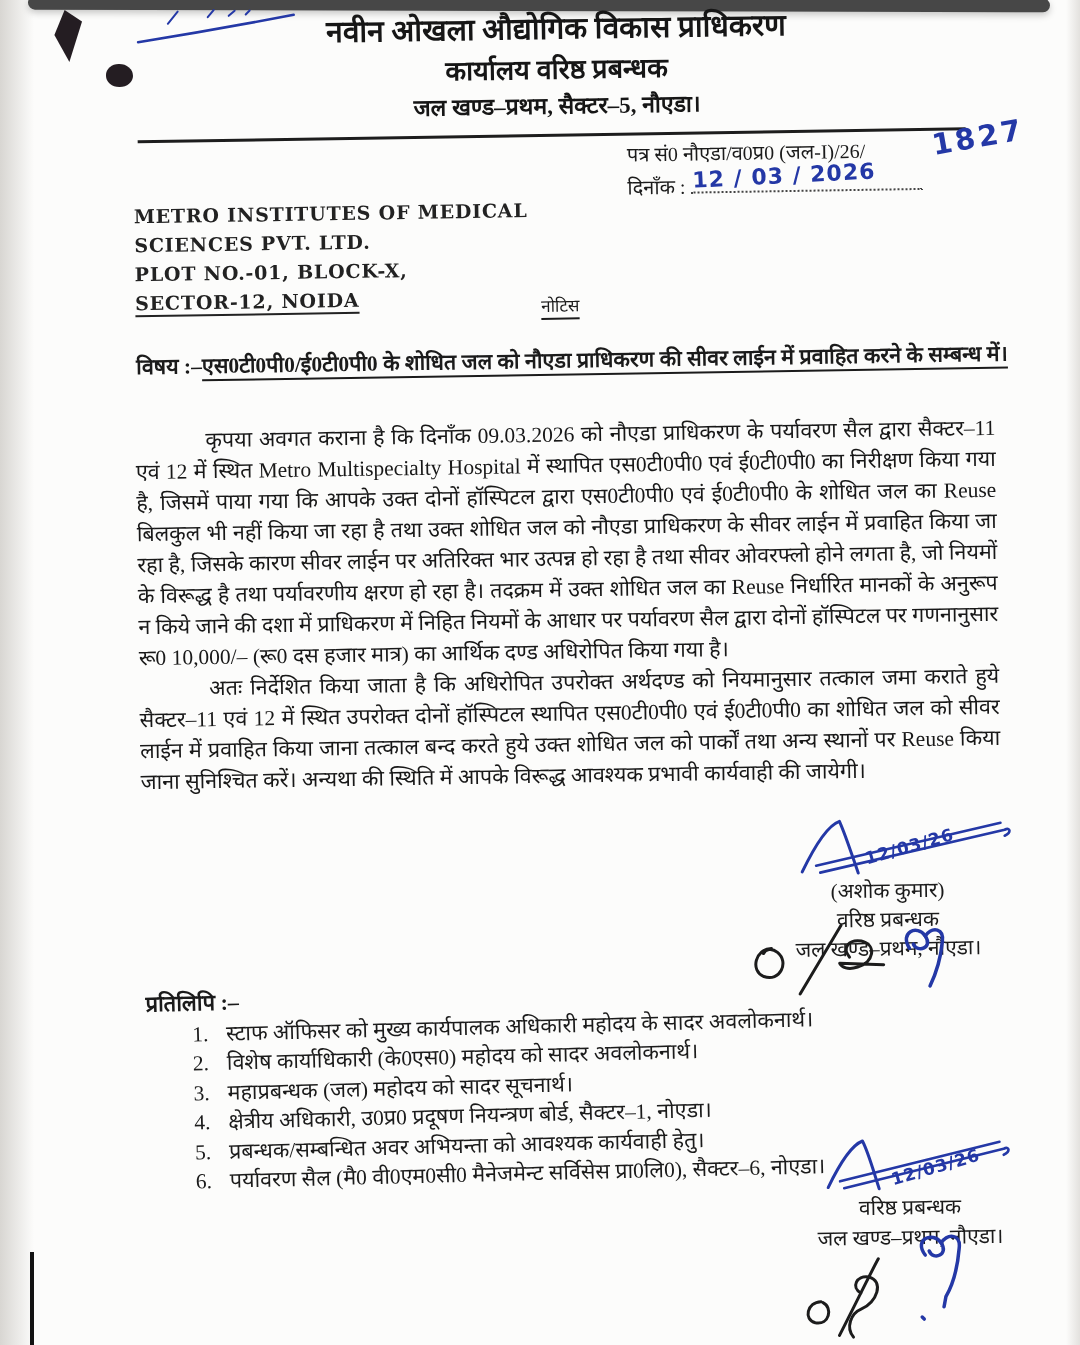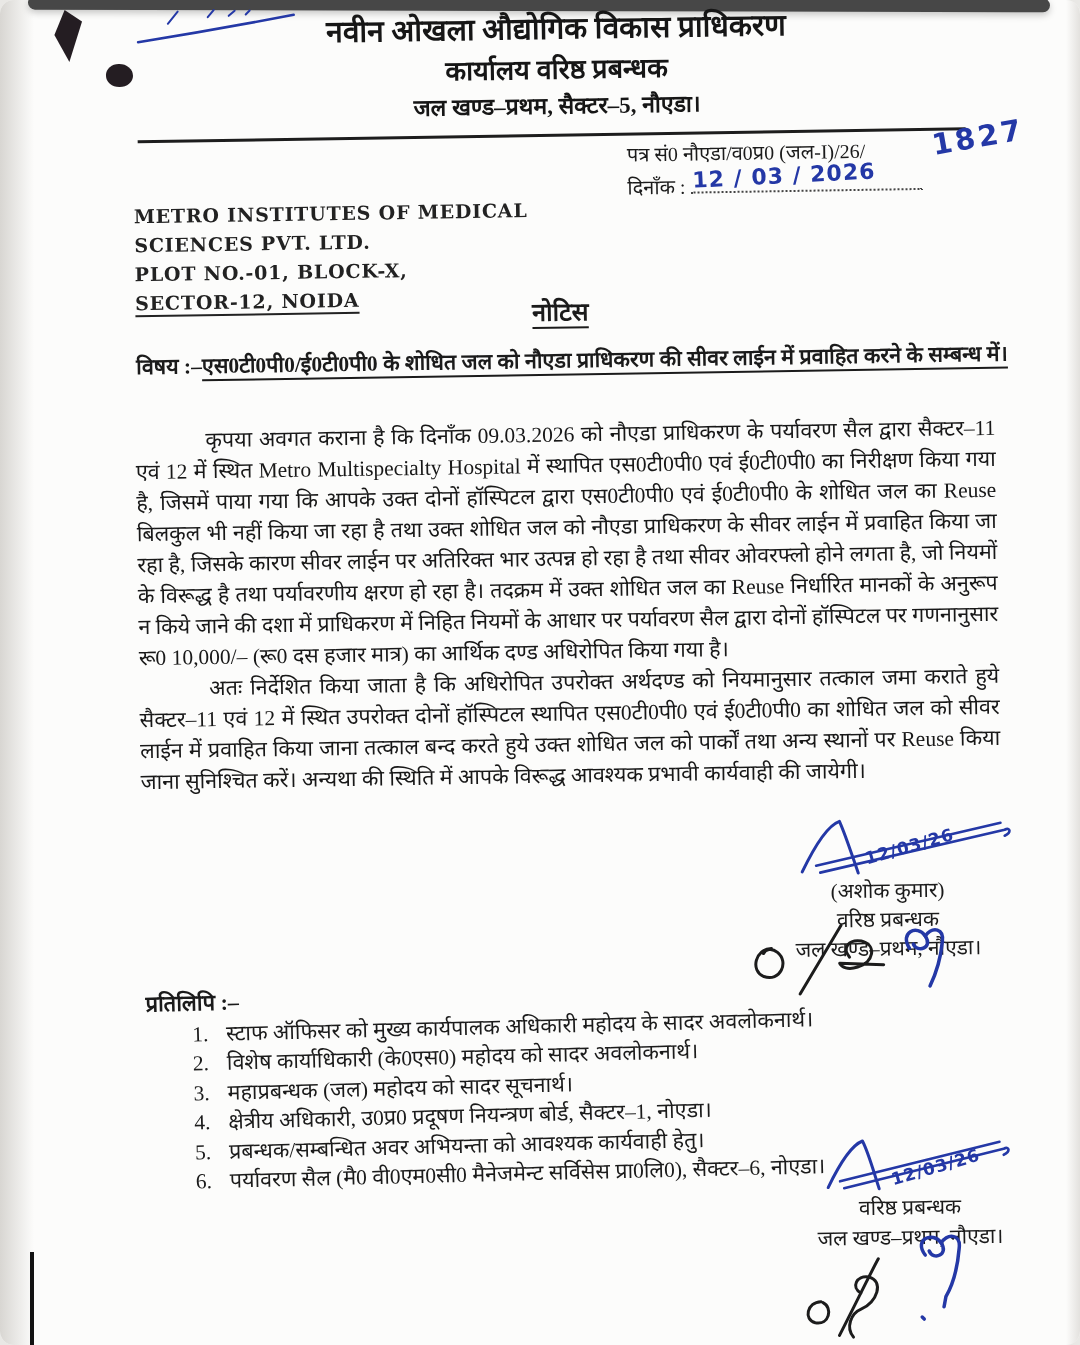--- a/index.html
+++ b/index.html
@@ -1,21 +1,20 @@
 <!DOCTYPE html>
 <html><head>
 <meta charset="utf-8">
 <style>
   html,body{margin:0;padding:0;background:#e9e8e5;}
   .scan{
     position:relative;width:1080px;height:1345px;overflow:hidden;
     background:#fcfcfb;
     font-family:"Liberation Serif","DejaVu Serif",serif;
     color:#1b1b1b;
-    border-radius:14px;
   }
   
   .edge-left{position:absolute;left:0;top:0;width:34px;height:100%;
     background:linear-gradient(90deg,#d8d6d2 0%,rgba(255,255,255,0) 100%);}
   .edge-right{position:absolute;right:0;top:0;width:14px;height:100%;
     background:linear-gradient(270deg,#e3e1de 0%,rgba(255,255,255,0) 100%);}
   .topbar{position:absolute;left:28px;top:-3px;width:1022px;height:14px;
     background:#474747;border-radius:10px;transform:rotate(0.15deg);
     box-shadow:0 3px 7px rgba(0,0,0,0.22);}
   .blob-shard{position:absolute;left:52px;top:10px;width:30px;height:52px;background:#241d22;
@@ -38,21 +37,21 @@
   .ref .dotrow{position:relative;display:inline-block;width:232px;height:22px;
     border-bottom:2px dotted #444;vertical-align:baseline;}
   .ref .hand-date{position:absolute;left:2px;top:-8px;font-family:"DejaVu Sans",sans-serif;
     font-size:22px;color:#2438a6;transform:rotate(-2deg);letter-spacing:1px;font-weight:bold;white-space:nowrap;}
 
   .addressee{position:absolute;top:196px;left:140px;font-family:"DejaVu Serif","Liberation Serif",serif;
     font-weight:bold;font-size:19px;line-height:29px;letter-spacing:0.8px;color:#222;}
   .addressee .u{text-decoration:underline;text-underline-offset:5px;text-decoration-thickness:2px;}
 
   .title{position:absolute;top:294px;left:150px;width:830px;text-align:center;}
-  .title span{font-size:25px;font-weight:bold;text-decoration:underline;text-underline-offset:6px;text-decoration-thickness:2px;}
+  .title span{font-size:17px;font-weight:normal;text-decoration:underline;text-underline-offset:6px;text-decoration-thickness:2px;}
 
   .subject{position:absolute;top:344px;left:140px;width:860px;font-size:21.5px;font-weight:bold;
     line-height:35px;padding-left:66px;text-indent:-66px;}
   .subject .stext{text-decoration:underline;text-underline-offset:6px;text-decoration-thickness:2px;}
 
   .bodytext{position:absolute;top:420px;left:138px;width:860px;font-size:21.5px;line-height:31px;
     text-align:justify;color:#181818;}
   .bodytext p{margin:0;text-indent:70px;}
 
   .sig-top{position:absolute;top:820px;left:752px;width:262px;text-align:center;font-size:21px;line-height:29px;}

